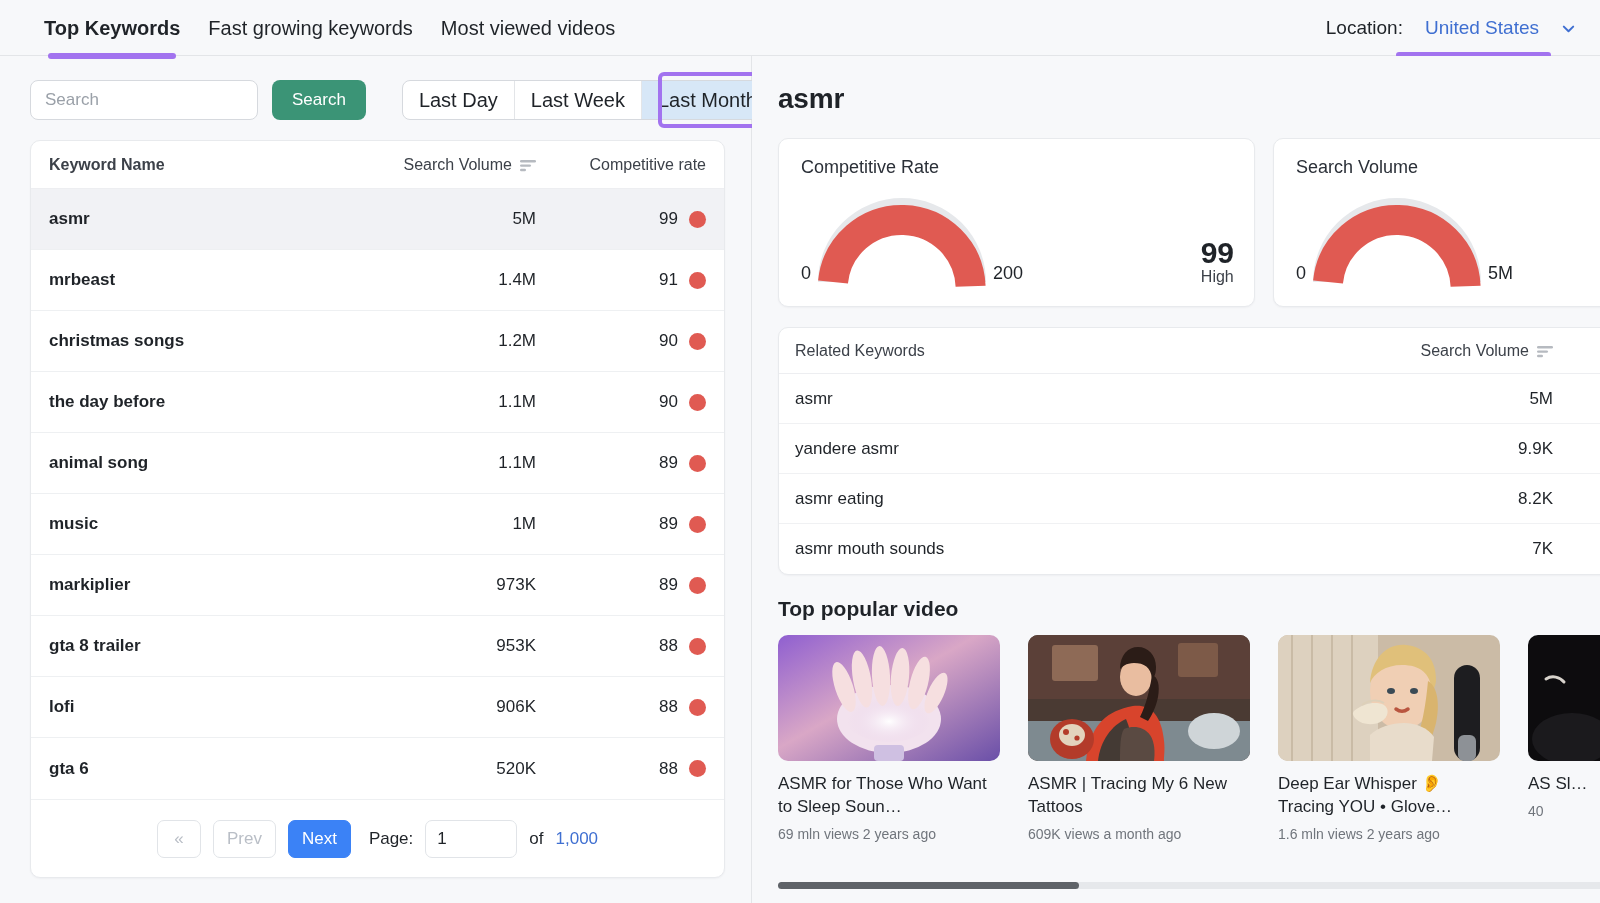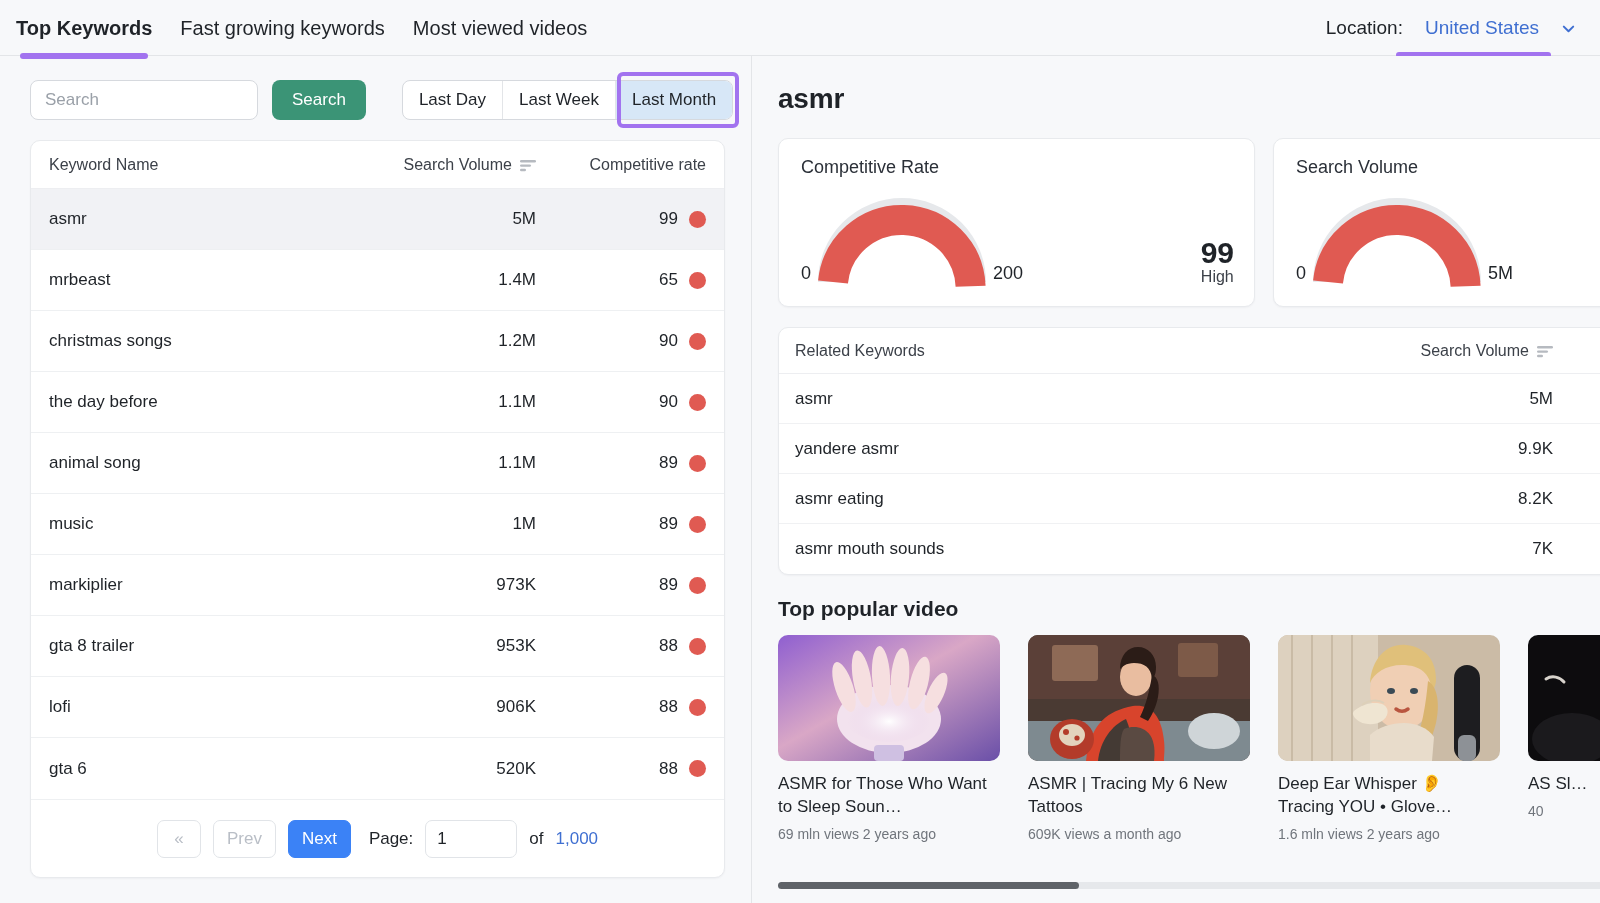--- a/index.html
+++ b/index.html
@@ -9,21 +9,21 @@
     background: #f7f8fa;
     color: #1f2328;
     overflow: hidden;
   }
   .app { width: 1600px; height: 903px; position: relative; display: flex; flex-direction: column; }
 
   
   .tabbar {
     height: 56px; flex: 0 0 56px;
     display: flex; align-items: flex-start; justify-content: space-between;
-    padding: 0 24px 0 16px;
+    padding: 0 24px 0 44px;
     border-bottom: 1px solid #e3e5e8;
     background: #f7f8fa;
     position: relative;
   }
   .tabs { display: flex; align-items: center; gap: 28px; height: 56px; }
   .tab {
     font-size: 20px; color: #1f2328; line-height: 1;
     position: relative; height: 56px; display: flex; align-items: center;
     cursor: pointer; white-space: nowrap;
   }
@@ -67,41 +67,41 @@
     margin-left: 14px; height: 40px; padding: 0 20px; border: none; border-radius: 8px;
     background: #3b9476; color: #fff; font-size: 17px; cursor: pointer;
     font-family: "Liberation Sans", sans-serif;
   }
   .seg-wrap { margin-left: 36px; position: relative; display: flex; align-items: center; }
   .seg {
     display: flex; height: 40px; border: 1px solid #d6d9de; border-radius: 8px;
     background: #fff; overflow: hidden;
   }
   .seg-item {
-    padding: 0 16px; display: flex; align-items: center; font-size: 17px;
+    padding: 0 16px; display: flex; align-items: center; font-size: 20px;
     color: #1f2328; border-right: 1px solid #e3e5e8; cursor: pointer; white-space: nowrap;
   }
   .seg-item:last-child { border-right: none; }
   .seg-item.selected { background: #d7e7f7; }
   .seg-focus {
     position: absolute; right: -6px; top: -8px; bottom: -8px; width: 122px;
     border: 4px solid #a273ef; border-radius: 6px; pointer-events: none;
   }
 
   
   .card {
     background: #fff; border: 1px solid #e8eaed; border-radius: 10px;
     box-shadow: 0 1px 2px rgba(16,24,40,.04);
   }
   .kw-card { display: flex; flex-direction: column; overflow: hidden; }
   .kw-head {
     display: flex; align-items: center; height: 48px; padding: 0 18px 0 18px;
     font-size: 16px; color: #3c4149; border-bottom: 1px solid #edeef1;
   }
-  .col-name { flex: 1 1 auto; }
+  .col-name { flex: 1 1 auto; font-weight: bold; }
   .col-vol { width: 200px; text-align: right; display: flex; align-items: center; justify-content: flex-end; gap: 8px; }
   .col-rate { width: 170px; text-align: right; }
   .sort-icon { display: inline-block; width: 16px; height: 13px; }
 
   .kw-row {
     display: flex; align-items: center; height: 61px; padding: 0 18px;
     border-bottom: 1px solid #eef0f2; font-size: 17px; cursor: pointer;
   }
   .kw-row:last-of-type { border-bottom: none; }
   .kw-row.active { background: #f1f2f5; }
@@ -246,21 +246,21 @@
               <div class="col-vol">5M</div>
               <div class="rate-cell">
                 <span>99</span>
                 <span class="dot" style="background:#e05a52"></span>
               </div>
             </div>
             <div class="kw-row">
               <div class="col-name">mrbeast</div>
               <div class="col-vol">1.4M</div>
               <div class="rate-cell">
-                <span>65</span>
+                <span>91</span>
                 <span class="dot" style="background:#e05a52"></span>
               </div>
             </div>
             <div class="kw-row">
               <div class="col-name">christmas songs</div>
               <div class="col-vol">1.2M</div>
               <div class="rate-cell">
                 <span>90</span>
                 <span class="dot" style="background:#e05a52"></span>
               </div>

